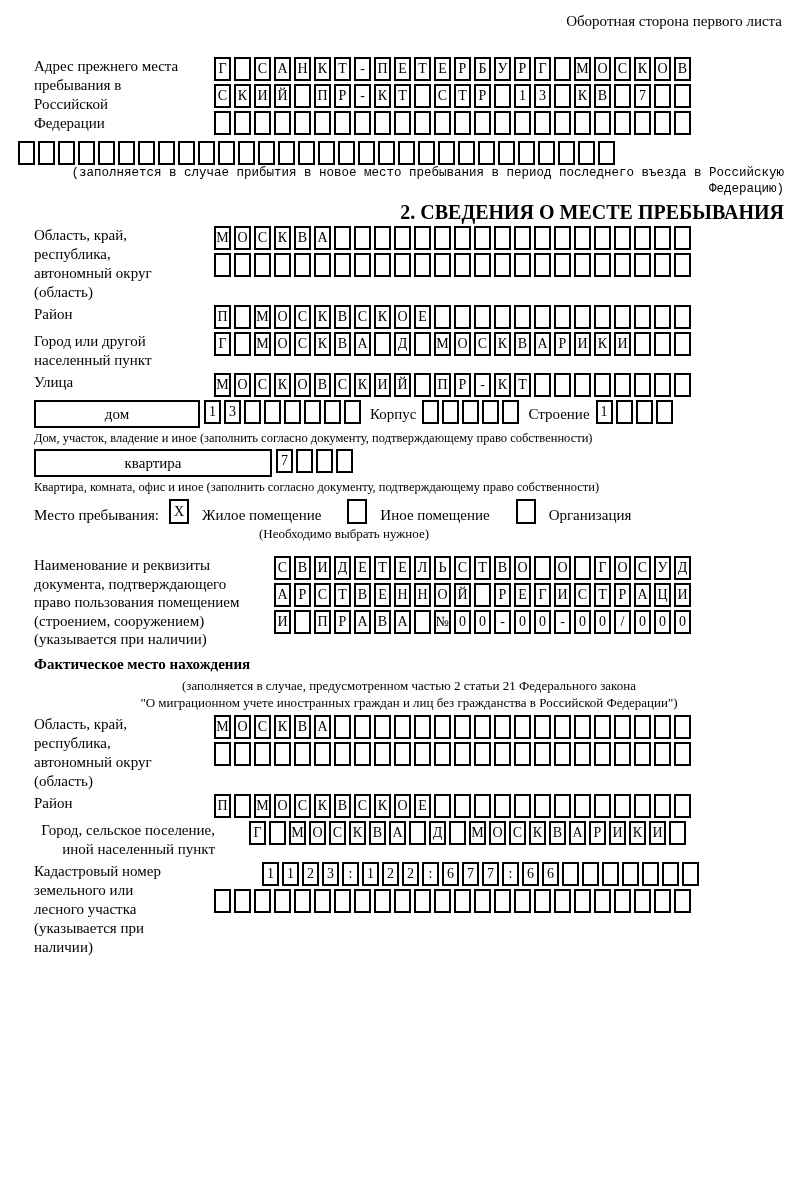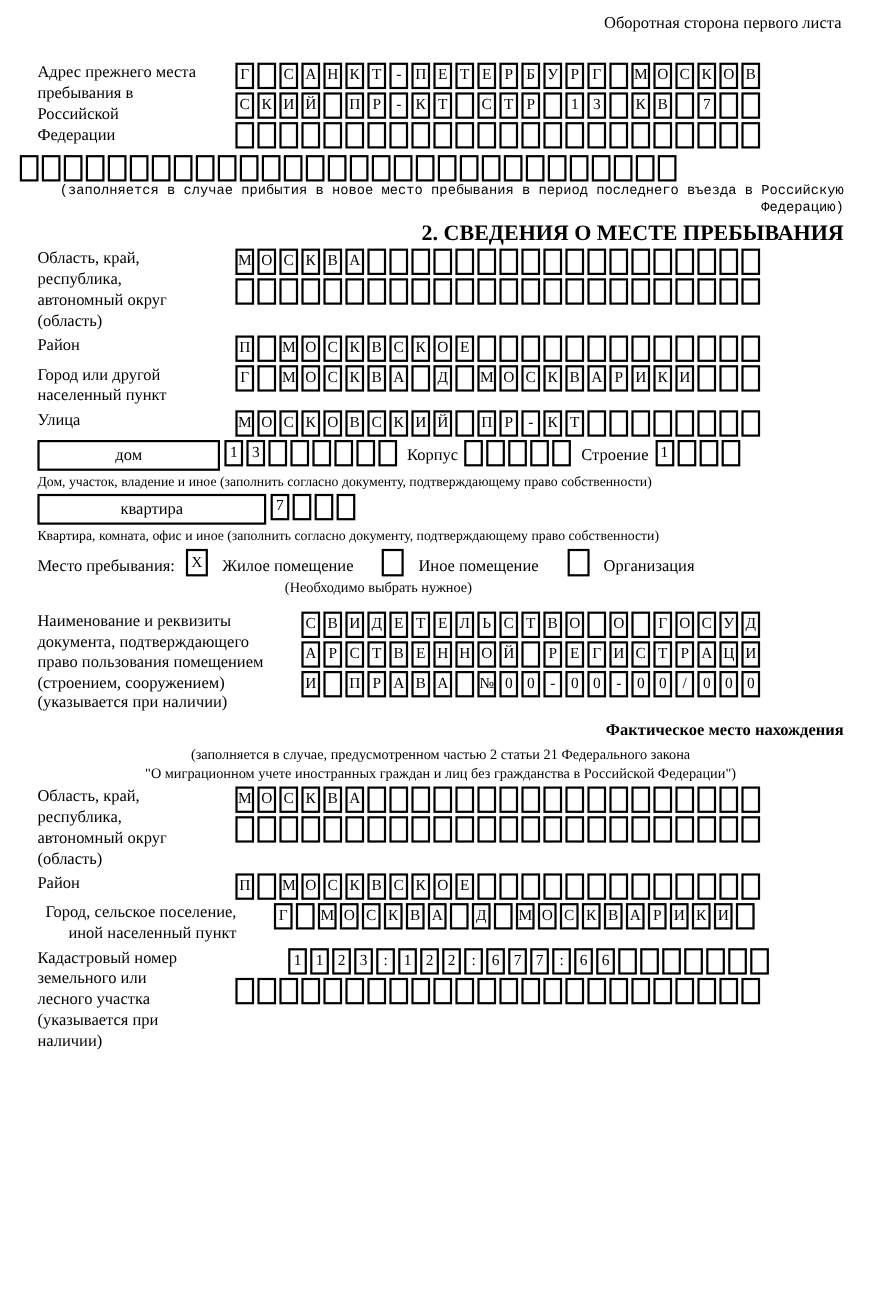--- a/index.html
+++ b/index.html
@@ -2,21 +2,21 @@
 <html><head>
 <meta charset="utf-8">
 <style>
   * { margin:0; padding:0; box-sizing:border-box; }
   html,body { background:#fff; }
   body {
     width:800px; height:1180px; overflow:hidden;
     font-family:"Liberation Serif","DejaVu Serif",serif;
     color:#000;
   }
-  .page { padding:12px 33px 0 34px; }
+  .page { padding:12px 16px 0 34px; }
 
   .back-note { text-align:right; font-size:15px; line-height:19px; padding-right:2px; }
 
   
   .cells { display:flex; flex-wrap:nowrap; }
   .cells > span.cell {
     display:inline-flex; align-items:center; justify-content:center;
     width:17px; height:24px; border:2px solid #000;
     margin-right:3px; flex-shrink:0;
     font-size:14px; line-height:22px;
@@ -27,32 +27,32 @@
   .row-label { width:146px; flex-shrink:0; font-size:15px; line-height:19px; }
   .row-label.w181 { width:181px;text-align:right; }
   .row-label.w206 { width:206px; line-height:18.5px; }
 
   .fullrow { margin-left:-16px; margin-top:1px; }
 
   .note { font-size:12.5px; line-height:16px; }
   .note.center { text-align:right;font-family:Liberation Mono, monospace; }
 
   h2.sec-title { text-align:right; font-size:20px; line-height:20px; margin:5px 0 4px 0; font-weight:bold; }
-  h3.sub-title { text-align:right; font-size:15px;  line-height:19px; margin:6px 0 3px 0; font-weight:bold; }
+  h3.sub-title { text-align:left; font-size:15px;  line-height:19px; margin:6px 0 3px 0; font-weight:bold; }
   .law-note { text-align:center; font-size:13px; line-height:17px; }
   .law-note.last { margin-bottom:4px; }
 
   
   .house-row { display:flex; align-items:flex-start; margin-bottom:2px; }
   .widebox {
     display:inline-flex; align-items:center; justify-content:center;
     height:28px; border:2px solid #000; font-size:15px; flex-shrink:0;
   }
   .widebox.dom { width:166px; margin-right:4px; }
-  .widebox.kv  { width:208px; margin-right:4px; }
+  .widebox.kv  { width:238px; margin-right:4px; }
   .inline-label { font-size:15px; line-height:28px; margin:0 6px 0 6px; white-space:nowrap; }
 
   
   .stay-row { display:flex; align-items:flex-end; margin:4px 0 1px 0; }
   .stay-row .stay-label { font-size:15px; margin-right:10px; white-space:nowrap; }
   .stay-row .opt-label { font-size:15px; margin:0 26px 0 10px; white-space:nowrap; }
   .stay-row .opt-label.last { margin-right:0; }
   .cbx > span.cell { width:20px; height:25px; }
   .choose-note { width:620px; text-align:center; font-size:13px; line-height:17px; margin-bottom:14px; }
 

